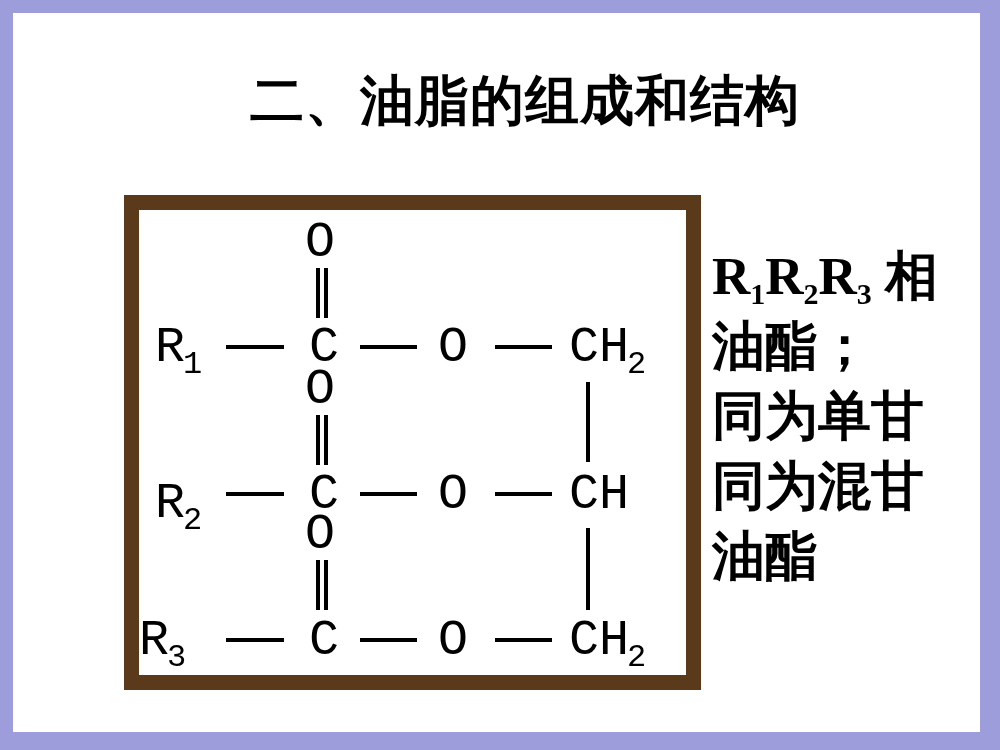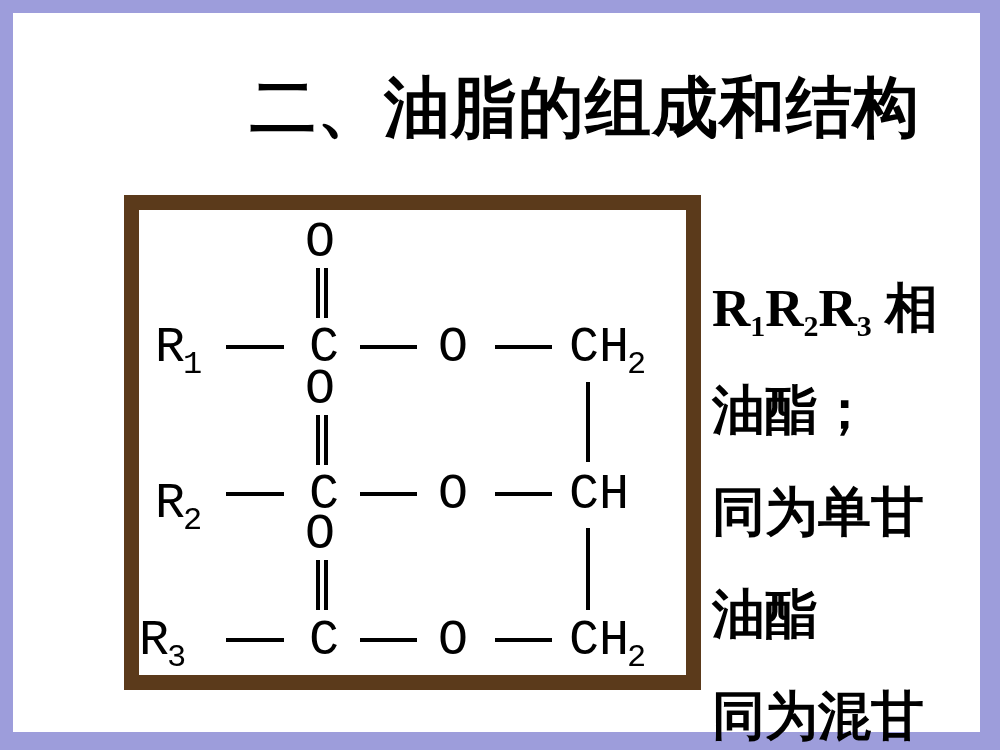--- a/index.html
+++ b/index.html
@@ -13,21 +13,21 @@
   .slide{
     position:absolute;
     left:13px;top:13px;right:20px;bottom:18px;
     background:#FFFFFF;
   }
   .title{
     position:absolute;
     left:237px;top:58px;
     font-family:"Liberation Sans", sans-serif;
     font-weight:bold;
-    font-size:66px;
+    font-size:54px;
     line-height:1.1;
     color:#000000;
     letter-spacing:1px;
     white-space:nowrap;
   }
   .structure-box{
     position:absolute;
     left:111px;top:182px;            
     width:577px;height:495px;
     box-sizing:border-box;
@@ -74,21 +74,20 @@
     width:275px;
     font-family:"Liberation Serif", serif;
     font-weight:bold;
     font-size:53px;
     color:#000000;
   }
   .ann-line{
     height:70px;
     line-height:70px;
     white-space:nowrap;
-    margin-top:32px;
   }
   .ann-line sub{
     font-size:30px;
     line-height:0;
     position:relative;
     top:10px;
     vertical-align:baseline;
   }
 </style>
 </head>
@@ -133,17 +132,17 @@
     <span class="atom" style="left:299px;top:406px">O</span>
     <div class="bond-h" style="left:356px;top:428px;width:57px"></div>
     <span class="atom" style="left:430px;top:406px"><span>CH</span><sub>2</sub></span>
 
   </div>
 
   <div class="annotation">
     <div class="ann-line"><span>R</span><sub>1</sub><span>R</span><sub>2</sub><span>R</span><sub>3</sub><span> 相</span></div>
     <div class="ann-line">油酯；</div>
     <div class="ann-line">同为单甘</div>
+    <div class="ann-line">同为混甘</div>
     <div class="ann-line">油酯</div>
-    <div class="ann-line">同为混甘</div>
   </div>
 
 </div>
 
 </body></html>

